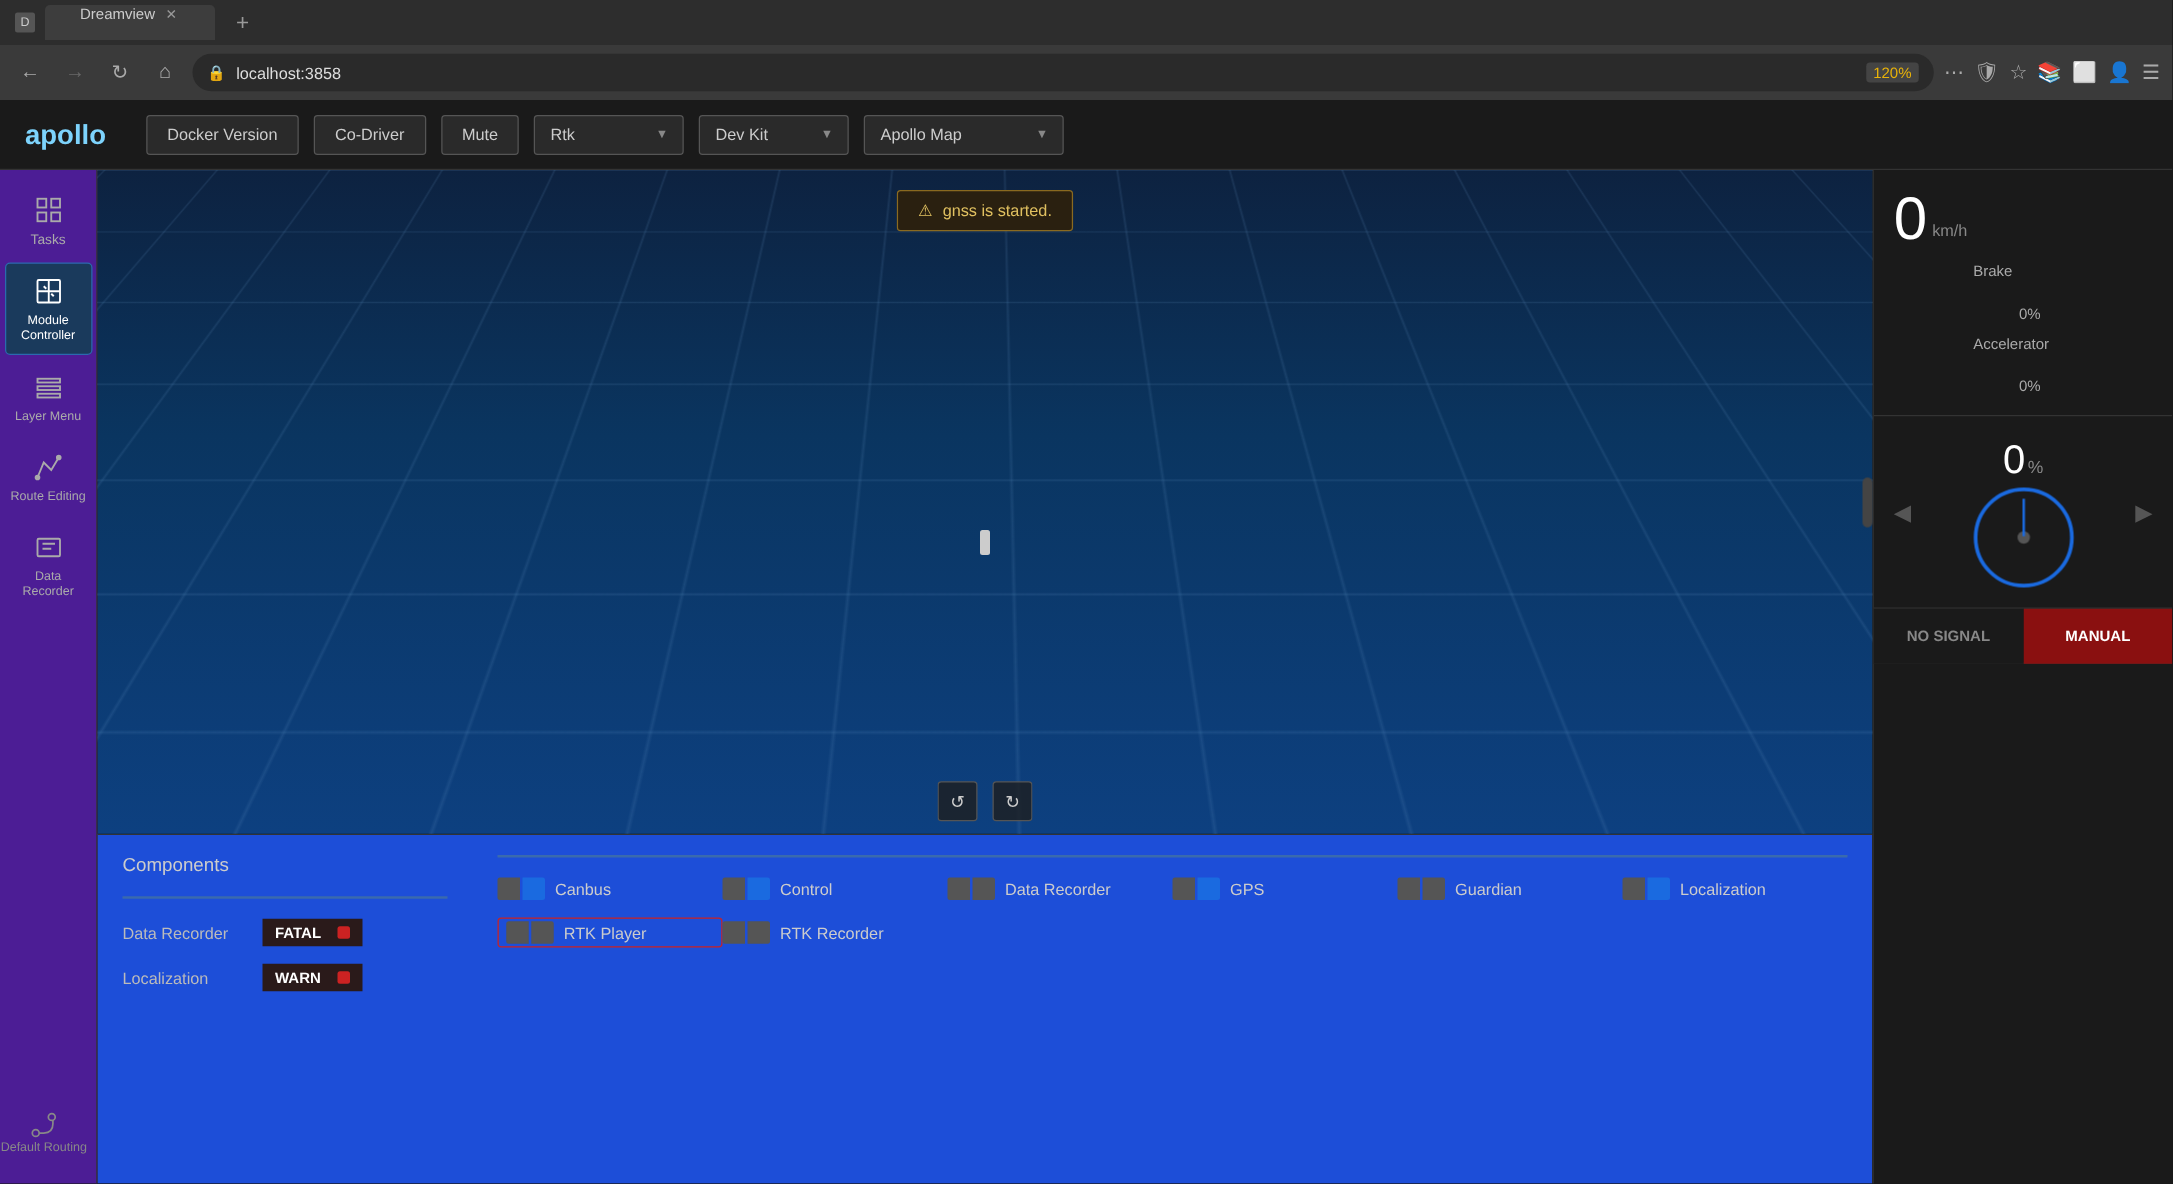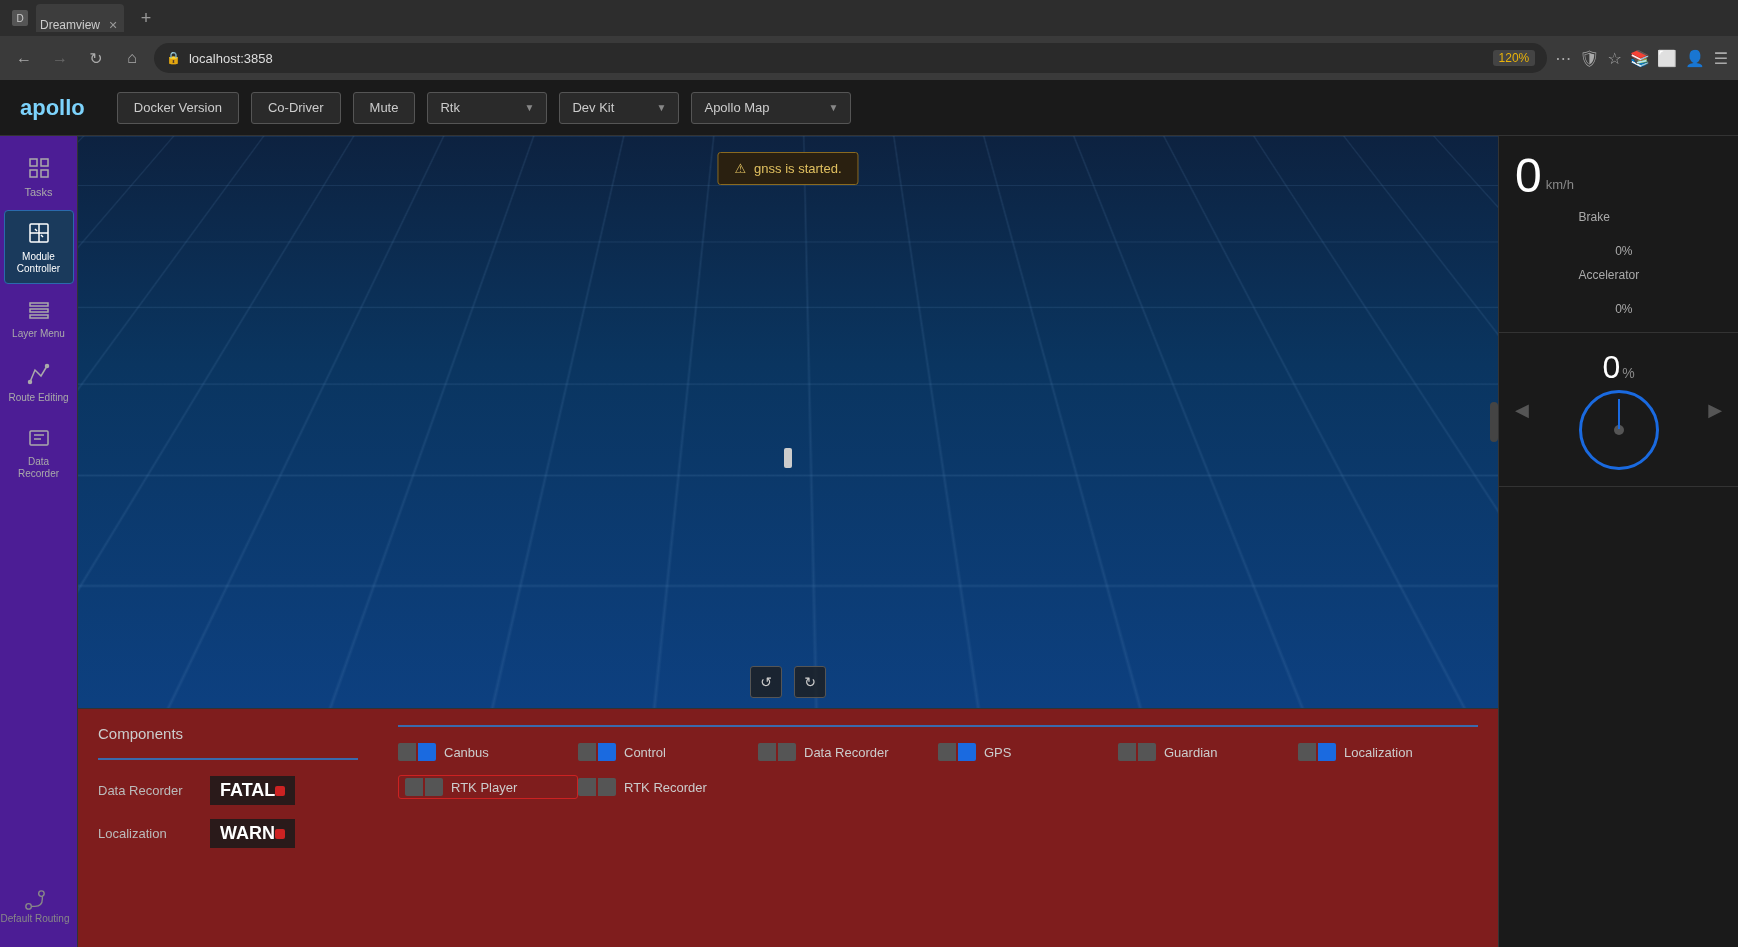--- a/index.html
+++ b/index.html
@@ -3,21 +3,21 @@
   <meta charset="utf-8">
   <style>
     * { margin: 0; padding: 0; box-sizing: border-box; }
     body { width: 1738px; height: 947px; overflow: hidden; font-family: Arial, sans-serif; background: #1a1a1a; }
 
     
     .browser-titlebar {
       height: 36px; background: #2d2d2d; display: flex; align-items: center; padding: 0 12px; gap: 8px;
     }
     .browser-favicon { width: 16px; height: 16px; background: #555; border-radius: 2px; font-size: 10px; display: flex; align-items: center; justify-content: center; color: #ccc; }
-    .browser-tab { display: flex; align-items: flex-end; gap: 6px; background: #3d3d3d; padding: 0 4px; height: 28px; border-radius: 4px 4px 0 0; font-size: 12px; color: #ccc; }
+    .browser-tab { display: flex; align-items: flex-start; gap: 6px; background: #3d3d3d; padding: 0 28px; height: 28px; border-radius: 4px 4px 0 0; font-size: 12px; color: #ccc; }
     .browser-tab-close { width: 14px; height: 14px; display: flex; align-items: center; justify-content: center; color: #999; cursor: pointer; font-size: 11px; }
     .browser-new-tab { width: 28px; height: 28px; display: flex; align-items: center; justify-content: center; color: #999; font-size: 18px; cursor: pointer; }
 
     .browser-toolbar {
       height: 44px; background: #3a3a3a; display: flex; align-items: center; padding: 0 10px; gap: 8px;
     }
     .nav-btn { width: 28px; height: 28px; display: flex; align-items: center; justify-content: center; color: #aaa; font-size: 16px; cursor: pointer; border-radius: 50%; }
     .address-bar { flex: 1; height: 30px; background: #2a2a2a; border-radius: 15px; display: flex; align-items: center; padding: 0 12px; gap: 8px; }
     .address-lock { color: #aaa; font-size: 12px; }
     .address-text { color: #ddd; font-size: 13px; flex: 1; }
@@ -125,32 +125,32 @@
       height: 44px; border-bottom: 1px solid #333;
     }
     .signal-btn {
       flex: 1; height: 44px; display: flex; align-items: center; justify-content: center;
       font-size: 12px; font-weight: bold; cursor: pointer; color: #888; background: #1a1a1a;
     }
     .signal-btn.manual { background: #8a1010; color: white; }
 
     
     .bottom-panel {
-      height: 239px; background: #7f1d1d; border-top: 1px solid #333; padding: 16px 20px;
+      height: 280px; background: #1d4ed8; border-top: 1px solid #333; padding: 16px 20px;
     }
     .bottom-panel-layout { display: flex; gap: 40px; }
     .section-title { font-size: 15px; color: #ccc; margin-bottom: 16px; font-weight: 500; }
     .section-divider { height: 2px; background: #3a6aad; width: 100%; margin-bottom: 16px; }
 
     
     .components-section { min-width: 260px; }
     .component-row { display: flex; align-items: center; gap: 12px; margin-bottom: 14px; }
     .component-name { font-size: 13px; color: #bbb; width: 100px; }
     .component-status {
-      padding: 4px 10px; font-size: 18px; font-weight: bold; color: white; min-width: 80px; text-align: left; display: flex; align-items: center; justify-content: flex-end;
+      padding: 4px 10px; font-size: 12px; font-weight: bold; color: white; min-width: 80px; text-align: left; display: flex; align-items: center; justify-content: space-between;
     }
     .status-fatal { background: #2a1a1a; }
     .status-warn { background: #2a1a1a; }
     .status-dot { width: 10px; height: 10px; border-radius: 2px; }
     .dot-red { background: #cc2222; }
 
     
     .modules-section { flex: 1; }
     .module-item { display: flex; align-items: center; gap: 8px; font-size: 13px; color: #ccc; }
     .toggle-wrap { display: flex; gap: 2px; }
@@ -447,15 +447,23 @@
             <span class="steering-pct-sign">%</span>
           </div>
           <div class="steering-circle">
             <div class="steering-needle"></div>
             <div class="steering-inner"></div>
           </div>
         </div>
         <span class="steering-right">▶</span>
       </div>
 
+      <div class="signal-panel">
+        <div class="signal-btn">
+          <span>NO SIGNAL</span>
+        </div>
+        <div class="signal-btn manual">
+          <span>MANUAL</span>
+        </div>
+      </div>
     </div>
   </div>
 </div>
 
 </body></html>

